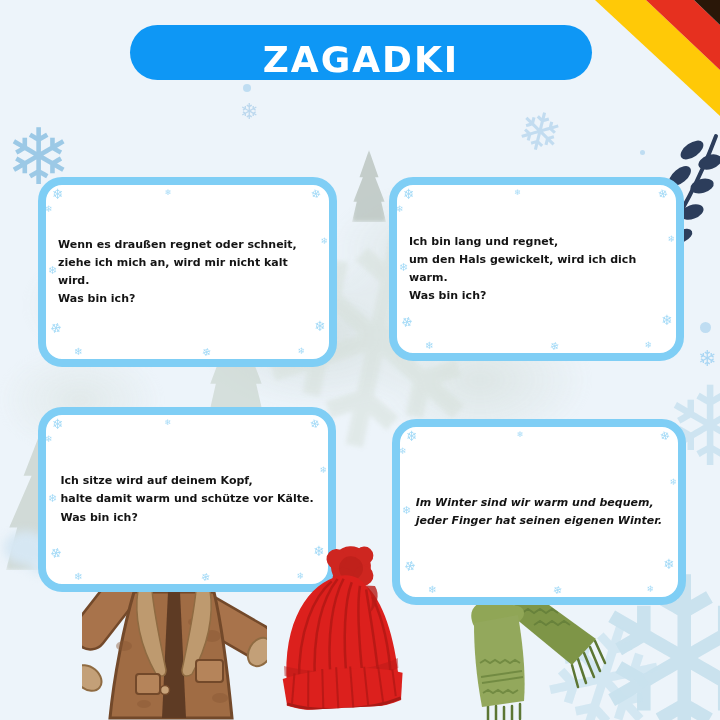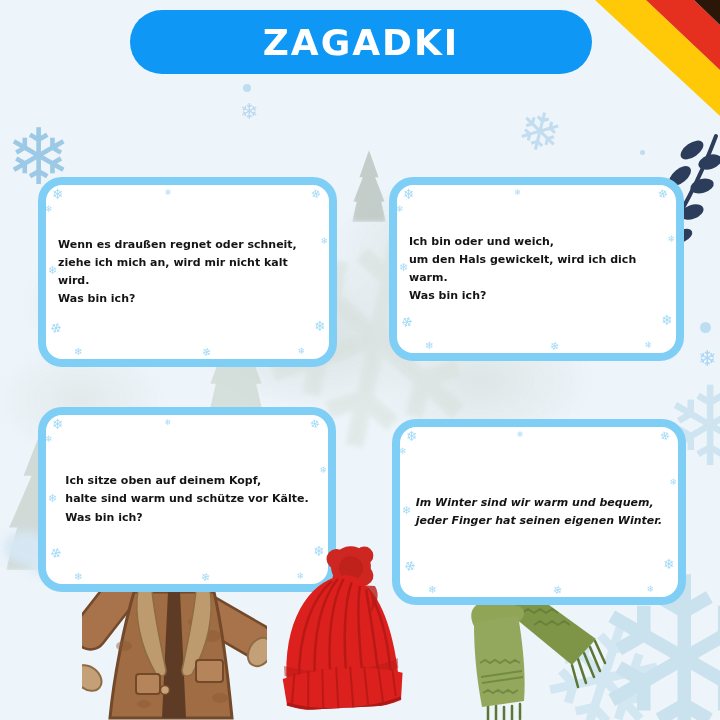--- a/index.html
+++ b/index.html
@@ -27,23 +27,23 @@
     background:
       radial-gradient(34px 26px at 26px 36px, #D6E7F3 60%, transparent 70%),
       radial-gradient(30px 24px at 66px 30px, #D9E9F4 60%, transparent 70%),
       radial-gradient(26px 20px at 46px 52px, #DCEAF5 60%, transparent 70%);}
   .dot{border-radius:50%;background:#BFDDF2;}
 
   
   .flag{position:absolute;inset:0;z-index:4;pointer-events:none;}
 
   
-  .pill{position:absolute;left:130px;top:10px;width:462px;height:64px;z-index:4;
+  .pill{position:absolute;left:130px;top:25px;width:462px;height:55px;z-index:4;
         background:var(--banner-blue,#0E97F5);border-radius:33px;
-        display:flex;align-items:center;justify-content:center;}
+        display:flex;align-items:flex-end;justify-content:center;}
   .pill span{color:#FFFFFF;font-size:36px;font-weight:bold;letter-spacing:2px;}
 
   
   .card{position:absolute;z-index:2;background:var(--card-background,#FFFFFF);
         border:8px solid var(--card-border,#7FCEF5);border-radius:24px;
         display:flex;align-items:center;justify-content:center;}
   .c1{left:38px; top:177px;width:283px;height:174px;}
   .c2{left:389px;top:177px;width:279px;height:168px;}
   .c3{left:38px; top:407px;width:282px;height:169px;}
   .c4{left:392px;top:419px;width:278px;height:170px;font-style:italic;}
@@ -153,43 +153,43 @@
         <span></span>
         <span></span>
         <span></span>
         <span></span>
         <span></span>
         <span></span>
         <span></span>
         <span></span>
     </div>
     <p class="riddle">
-      <span>Ich bin oder und weich,</span>
+      <span>Ich bin lang und regnet,</span>
       <span>um den Hals gewickelt, wird ich dich warm.</span>
       <span>Was bin ich?</span>
     </p>
   </section>
 
   <section class="card c3">
     <div class="flakes">
       <span></span>
         <span></span>
         <span></span>
         <span></span>
         <span></span>
         <span></span>
         <span></span>
         <span></span>
         <span></span>
         <span></span>
         <span></span>
     </div>
     <p class="riddle">
-      <span>Ich sitze oben auf deinem Kopf,</span>
-      <span>halte sind warm und schütze vor Kälte.</span>
+      <span>Ich sitze wird auf deinem Kopf,</span>
+      <span>halte damit warm und schütze vor Kälte.</span>
       <span>Was bin ich?</span>
     </p>
   </section>
 
   <section class="card c4">
     <div class="flakes">
       <span></span>
         <span></span>
         <span></span>
         <span></span>

